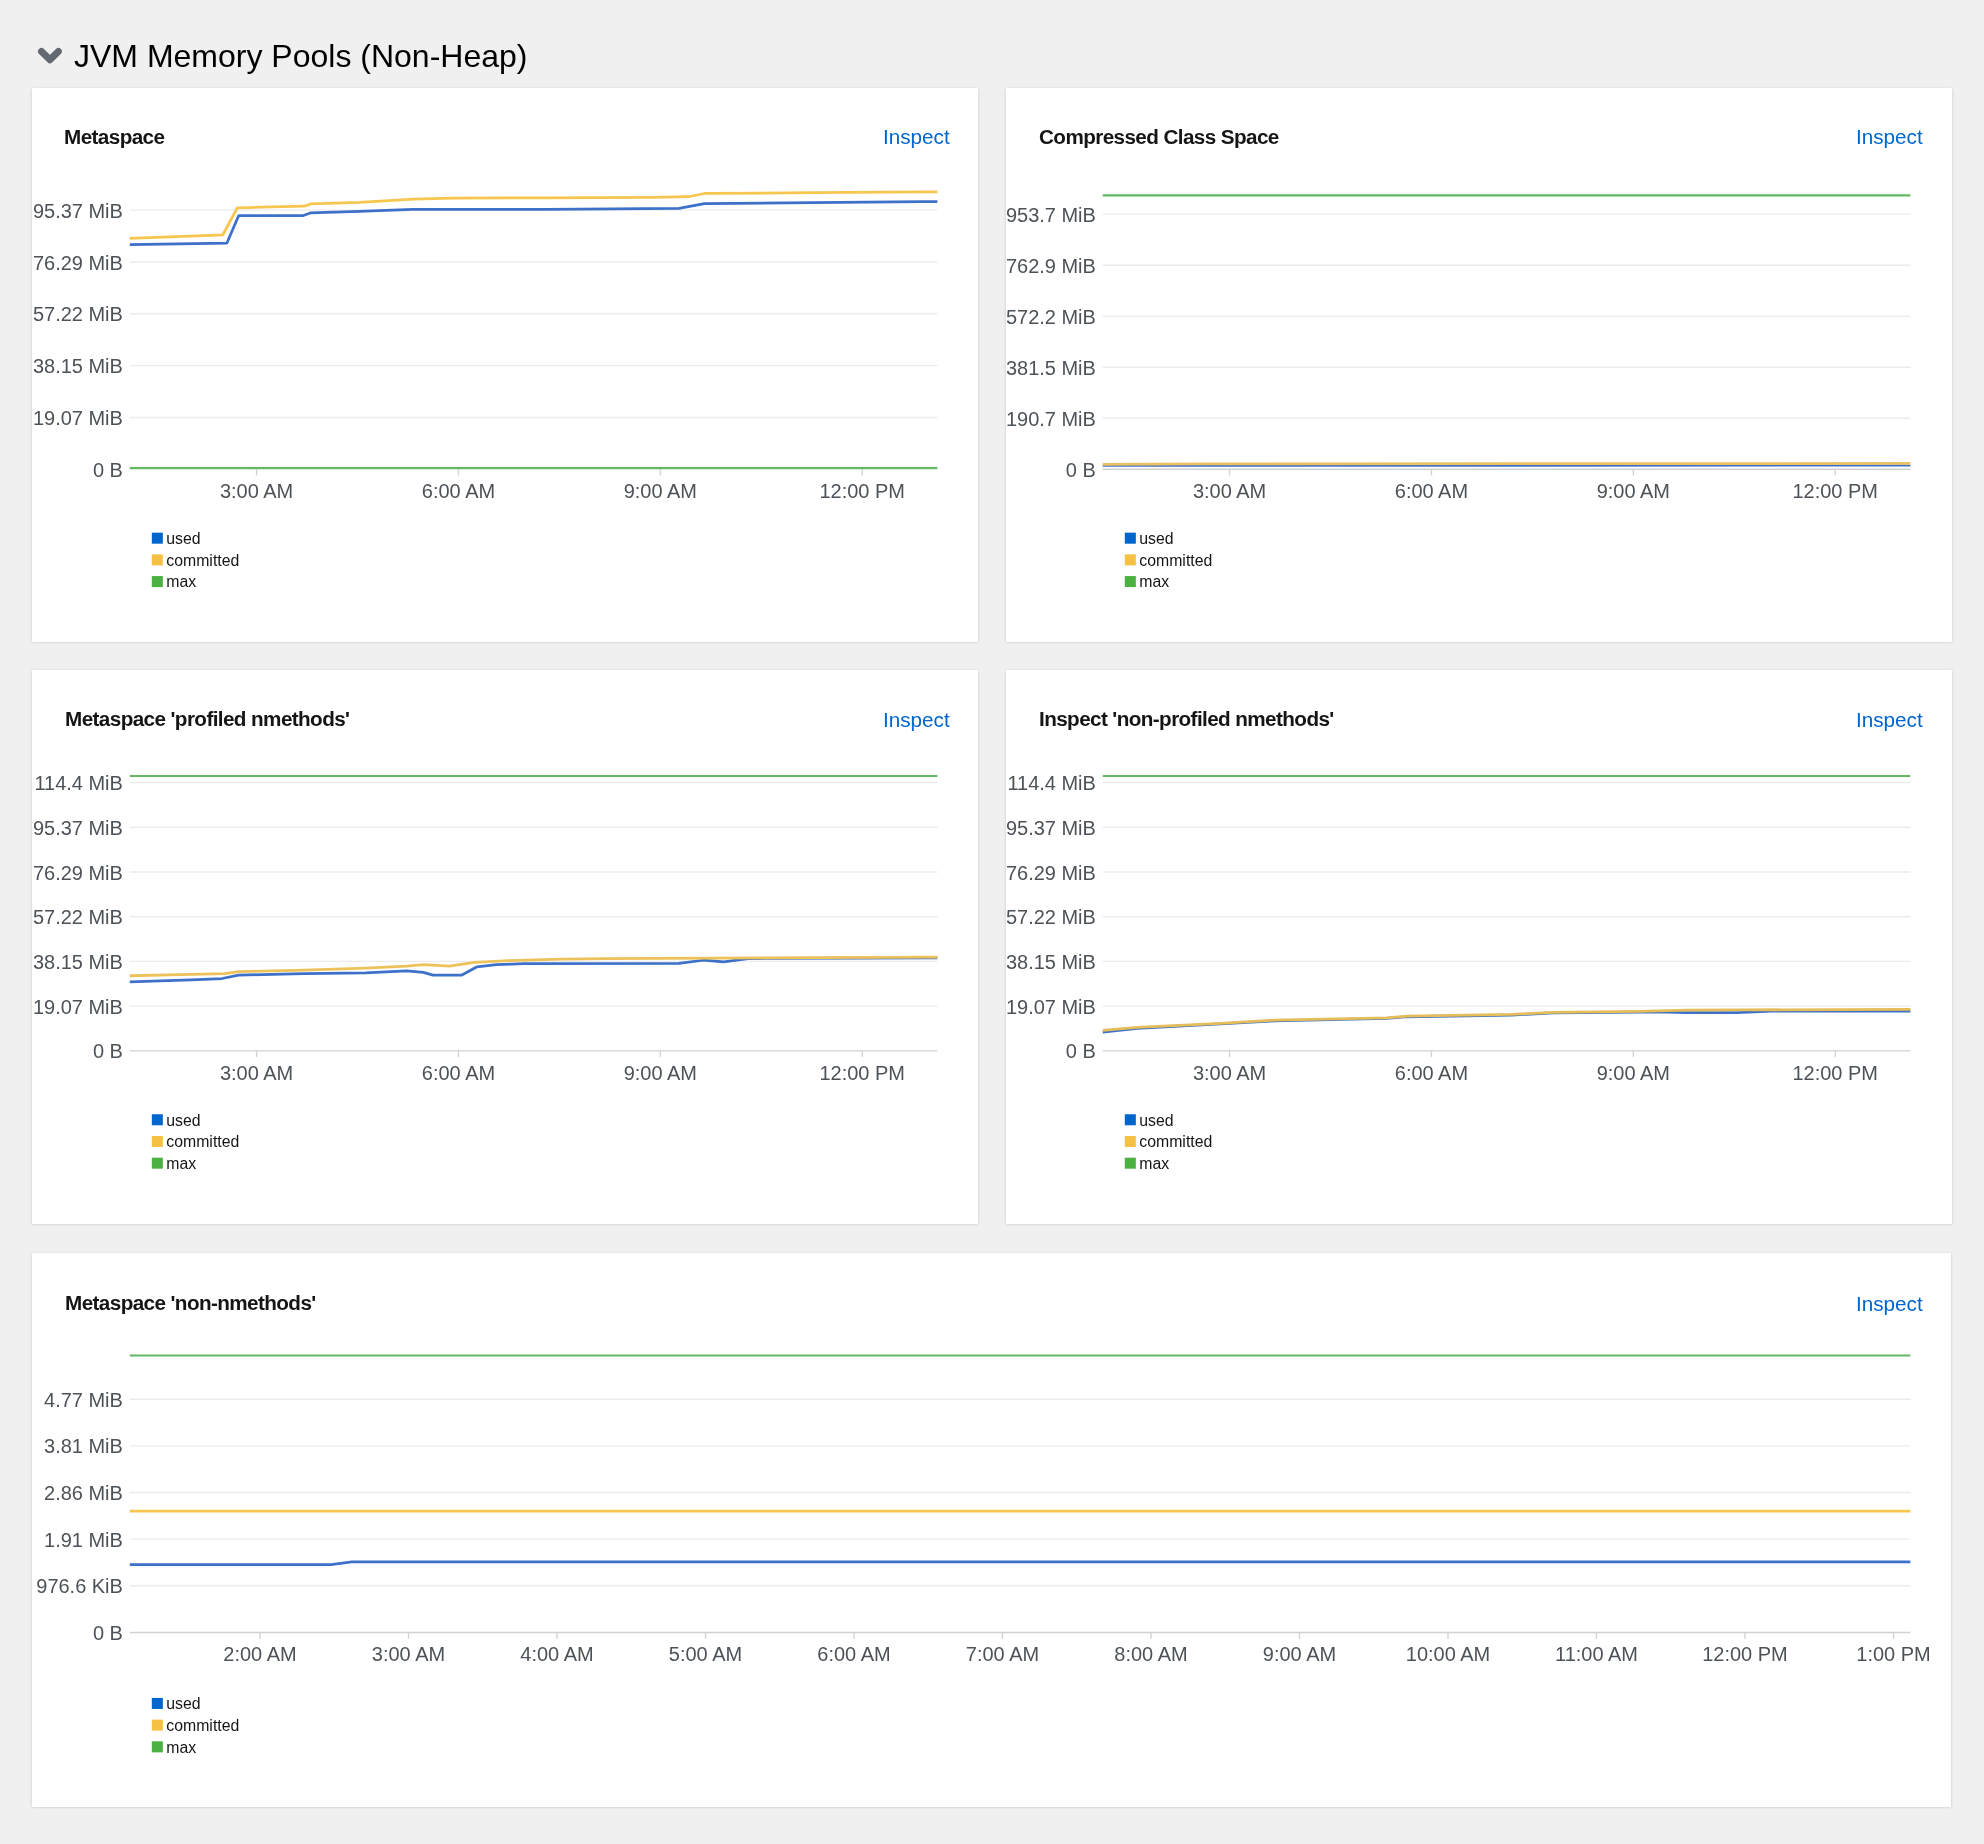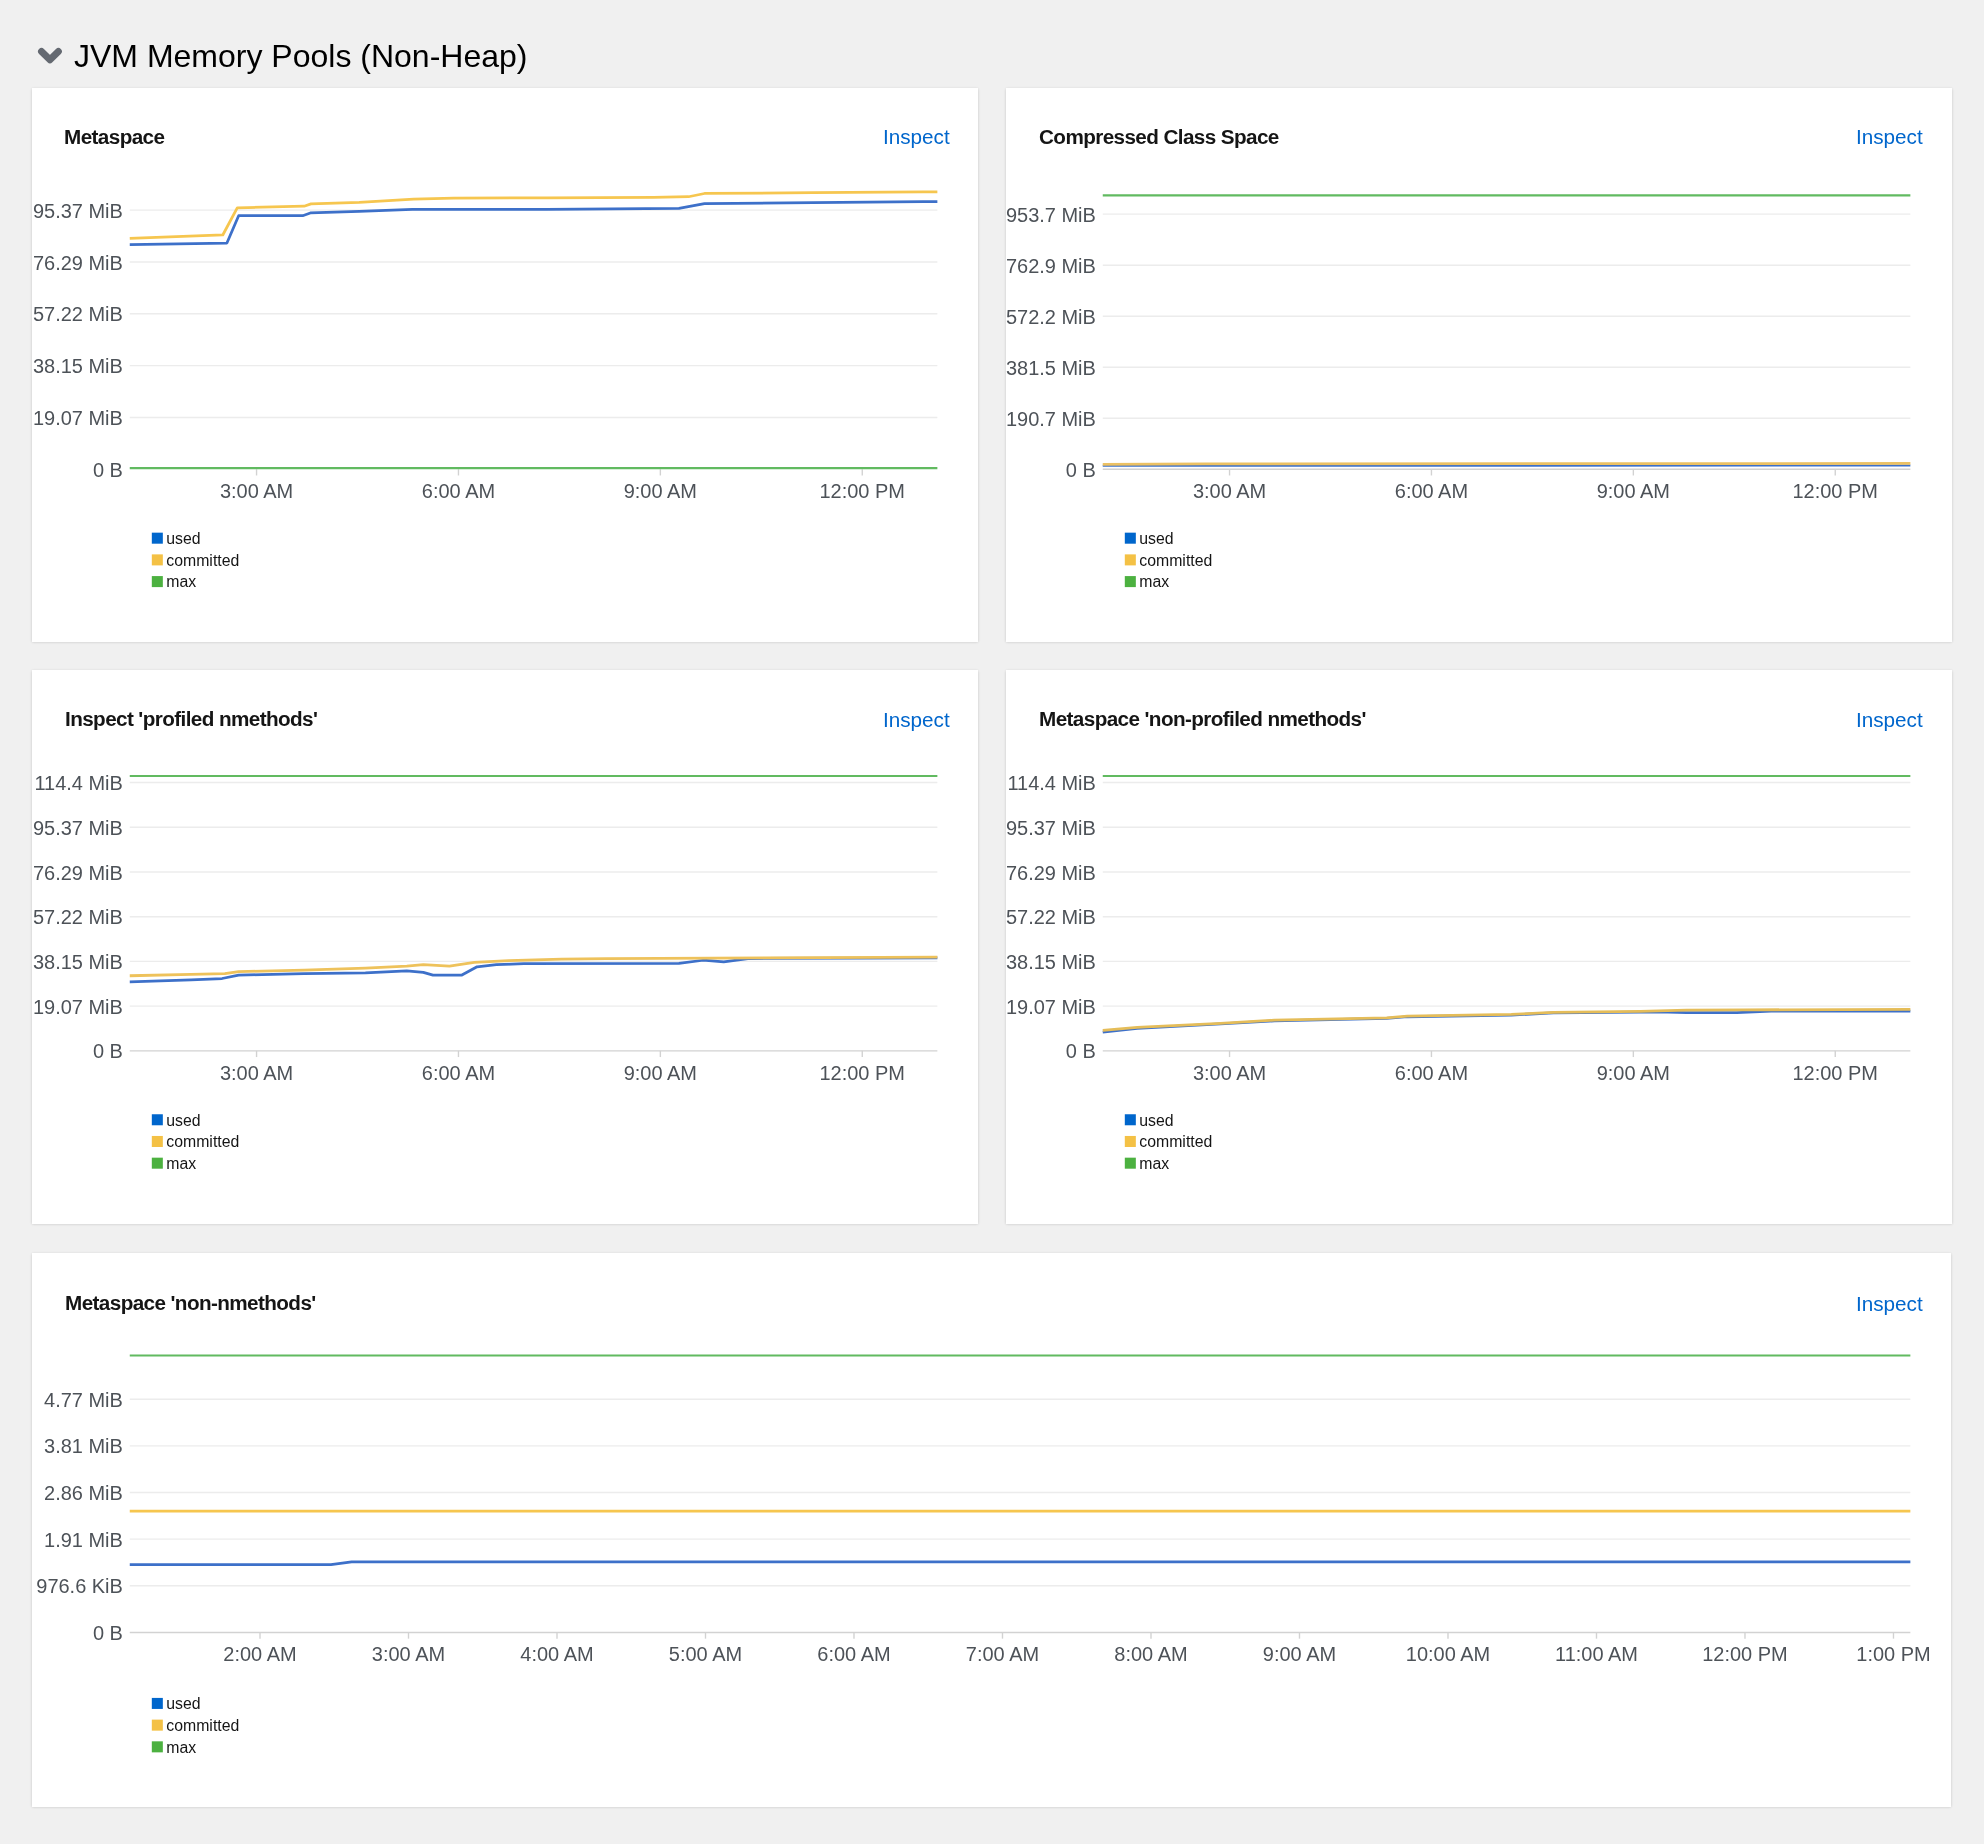--- a/index.html
+++ b/index.html
@@ -24,23 +24,23 @@
 <div class="card" style="left:32px;top:88px;width:946px;height:554px"></div>
 <div class="card" style="left:1006px;top:88px;width:946px;height:554px"></div>
 <div class="card" style="left:32px;top:670px;width:946px;height:554px"></div>
 <div class="card" style="left:1006px;top:670px;width:946px;height:554px"></div>
 <div class="card" style="left:32px;top:1253px;width:1919px;height:554px"></div>
 
 <div class="ctitle" style="left:64px;top:125px">Metaspace</div>
 <div class="inspect" style="left:875px;top:125px">Inspect</div>
 <div class="ctitle" style="left:1039px;top:125px">Compressed Class Space</div>
 <div class="inspect" style="left:1848px;top:125px">Inspect</div>
-<div class="ctitle" style="left:65px;top:707px">Inspect 'profiled nmethods'</div>
+<div class="ctitle" style="left:65px;top:707px">Metaspace 'profiled nmethods'</div>
 <div class="inspect" style="left:875px;top:708px">Inspect</div>
-<div class="ctitle" style="left:1039px;top:707px">Metaspace 'non-profiled nmethods'</div>
+<div class="ctitle" style="left:1039px;top:707px">Inspect 'non-profiled nmethods'</div>
 <div class="inspect" style="left:1848px;top:708px">Inspect</div>
 <div class="ctitle" style="left:65px;top:1291px">Metaspace 'non-nmethods'</div>
 <div class="inspect" style="left:1848px;top:1292px">Inspect</div>
 
 <svg id="charts" width="1985" height="1844" viewBox="0 0 2880 2676">
 
 <g>
 
   <g stroke="#ececec" stroke-width="2">
     <line x1="188" y1="305" x2="1360" y2="305"></line>

